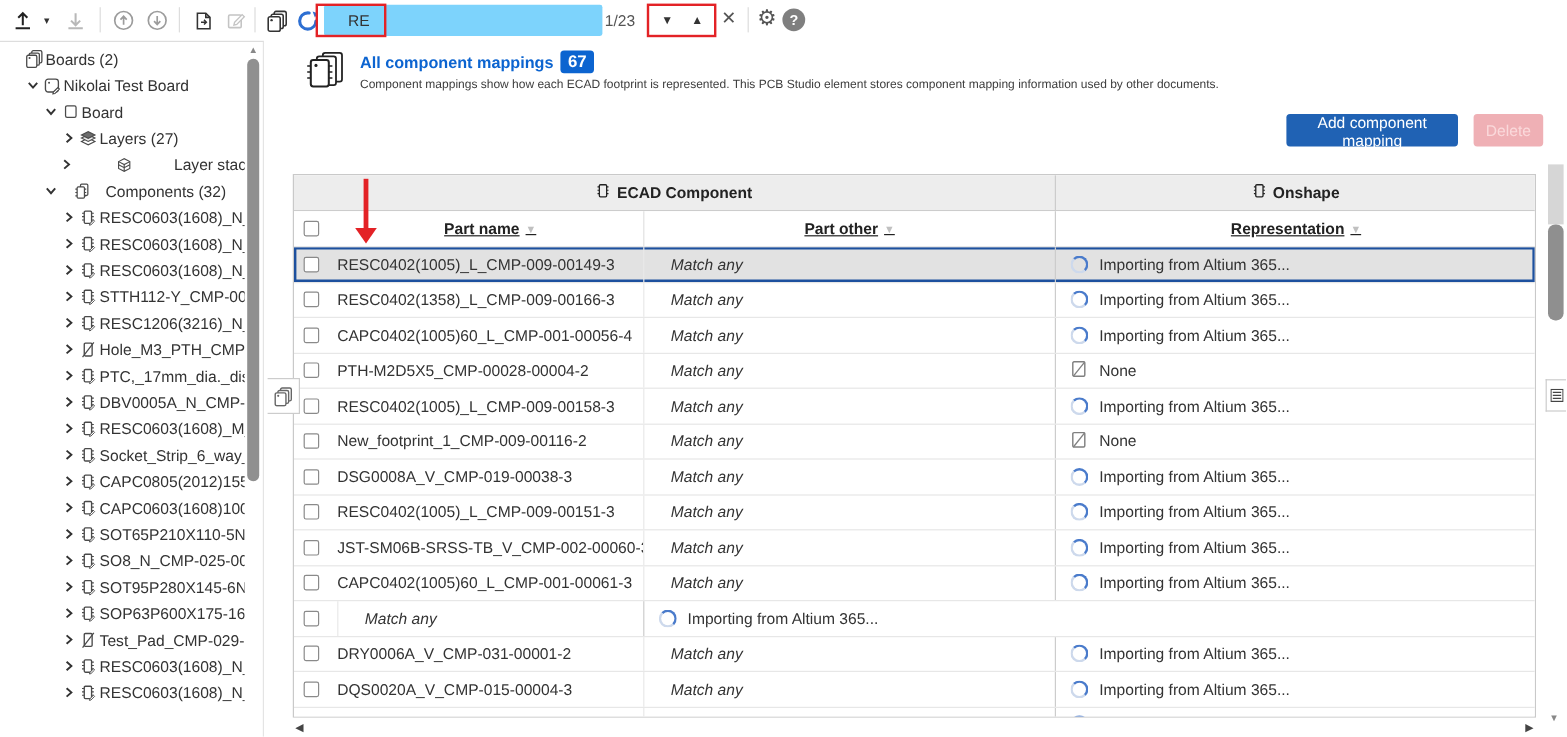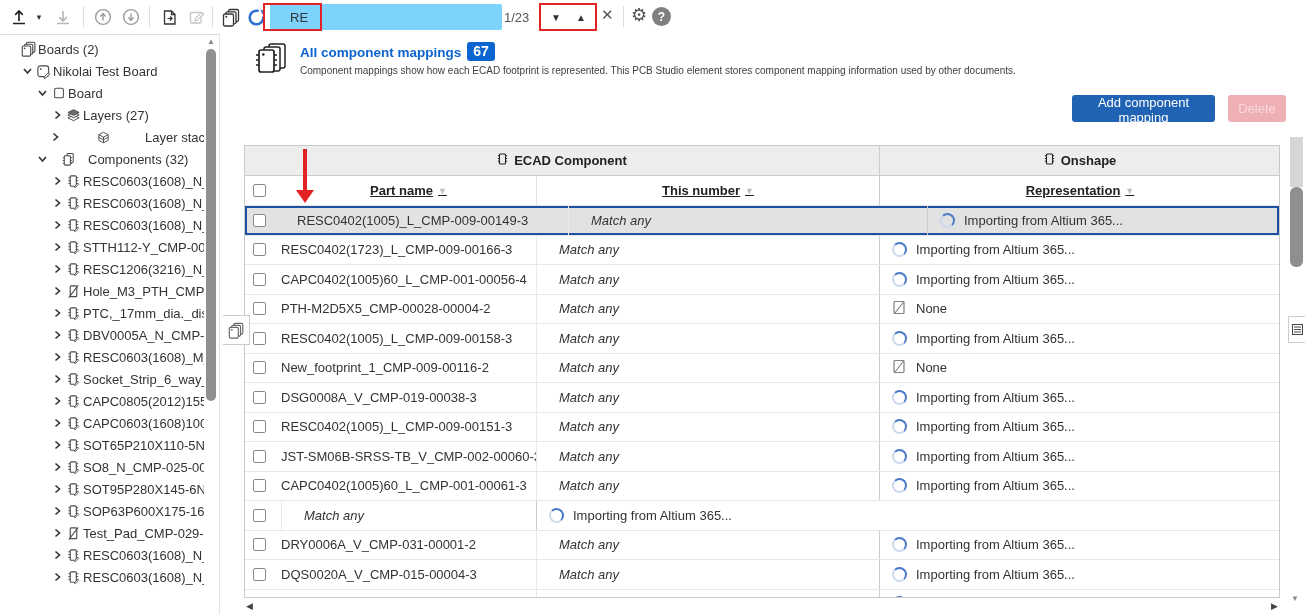--- a/index.html
+++ b/index.html
@@ -72,21 +72,21 @@
   .hcell { display:flex; align-items:center; justify-content:center; font-size:13px; font-weight:bold;
            color:#222; cursor:pointer;text-decoration:underline; }
   .hcell .caret { color:#c0c0c0; font-size:9px; margin-left:5px; }
   .hcell.c3 { border-left:1px solid #e2e2e2; }
   .hcell.c4 { border-left:1px solid #ccc; }
   .hcheck { display:flex; align-items:center; padding-left:8px; }
   .cb { width:13px; height:13px; border:1px solid #8a8a8a; border-radius:2px; background:#fff;
         display:inline-block; cursor:pointer; }
   .trow { display:grid; grid-template-columns:36px 255px 343px 401px; height:29.5px;
           align-items:center; border-top:1px solid #e7e7e7; background:#fff; cursor:pointer; }
-  .trow.selected { background:#e2e2e2; box-shadow:inset 0 0 0 2px #1d509e;gap:16px; }
+  .trow.selected { background:#e2e2e2; box-shadow:inset 0 0 0 2px #1d509e; }
   .cell { font-size:13px; color:#333; overflow:hidden; white-space:nowrap; height:100%;
           display:flex; align-items:center; }
   .c-check { padding-left:8px; }
   .c-num { font-style:italic; border-left:1px solid #e9e9e9; padding-left:22px; }
   .c-rep { border-left:1px solid #ccc; padding-left:12px; gap:9px; }
   .spinner { width:15px; height:15px; border-radius:50%; flex:none;
              border:2px solid #cdd9ec; border-top-color:#4a7bcb; border-right-color:#4a7bcb; }
 
   
   #hscroll { position:absolute; left:24px; top:565px; width:1036px; height:14px; }
@@ -613,21 +613,21 @@
     </div>
     <div id="header-row">
       <div class="hcheck">
         <span class="cb"></span>
       </div>
       <div class="hcell">
         <span>Part name</span>
         <span class="caret">▼</span>
       </div>
       <div class="hcell c3">
-        <span>This number</span>
+        <span>Part other</span>
         <span class="caret">▼</span>
       </div>
       <div class="hcell c4">
         <span>Representation</span>
         <span class="caret">▼</span>
       </div>
     </div>
     <div id="rows">
   <div class="trow selected">
     <div class="cell c-check">
@@ -638,21 +638,21 @@
     <div class="cell c-rep">
       <span class="spinner"></span>
       <span class="rep-text">Importing from Altium 365...</span>
     </div>
   </div>
 
   <div class="trow">
     <div class="cell c-check">
       <span class="cb"></span>
     </div>
-    <div class="cell c-name">RESC0402(1723)_L_CMP-009-00166-3</div>
+    <div class="cell c-name">RESC0402(1358)_L_CMP-009-00166-3</div>
     <div class="cell c-num">Match any</div>
     <div class="cell c-rep">
       <span class="spinner"></span>
       <span class="rep-text">Importing from Altium 365...</span>
     </div>
   </div>
 
   <div class="trow">
     <div class="cell c-check">
       <span class="cb"></span>

